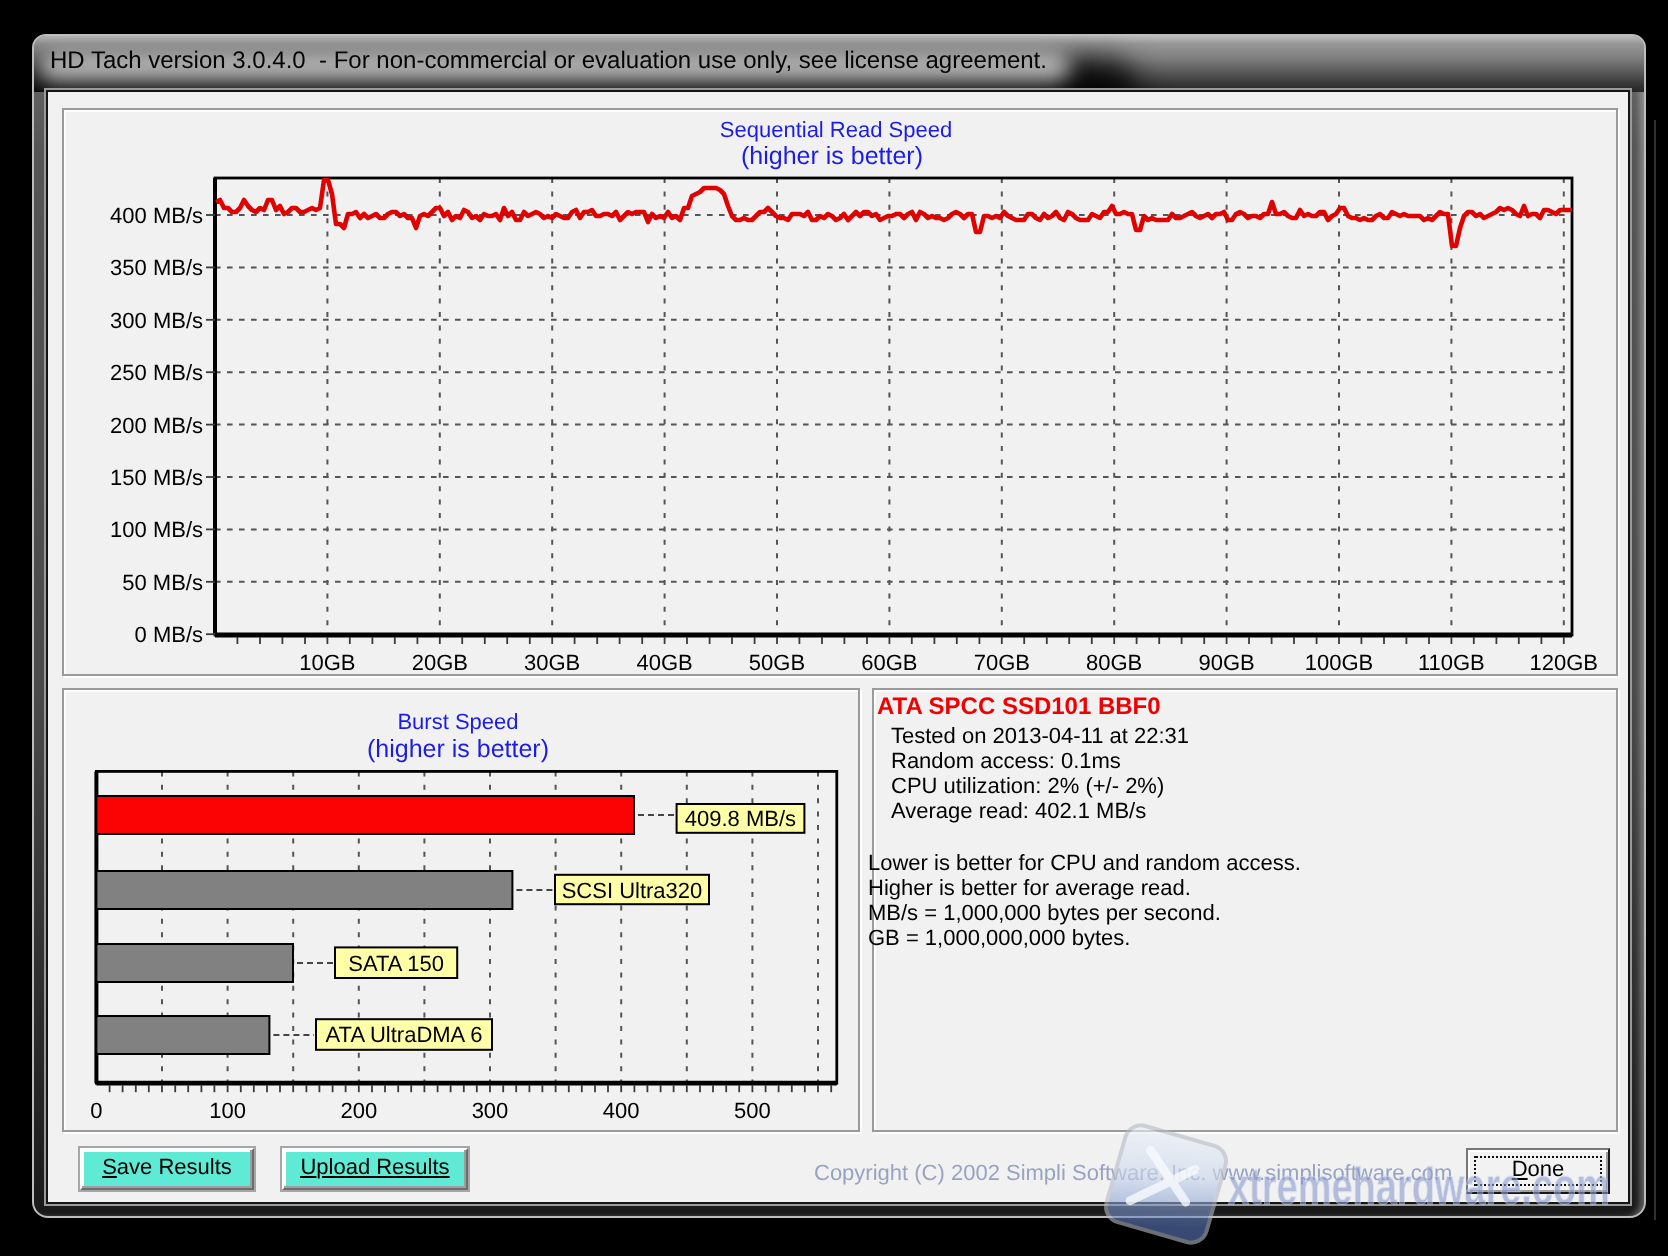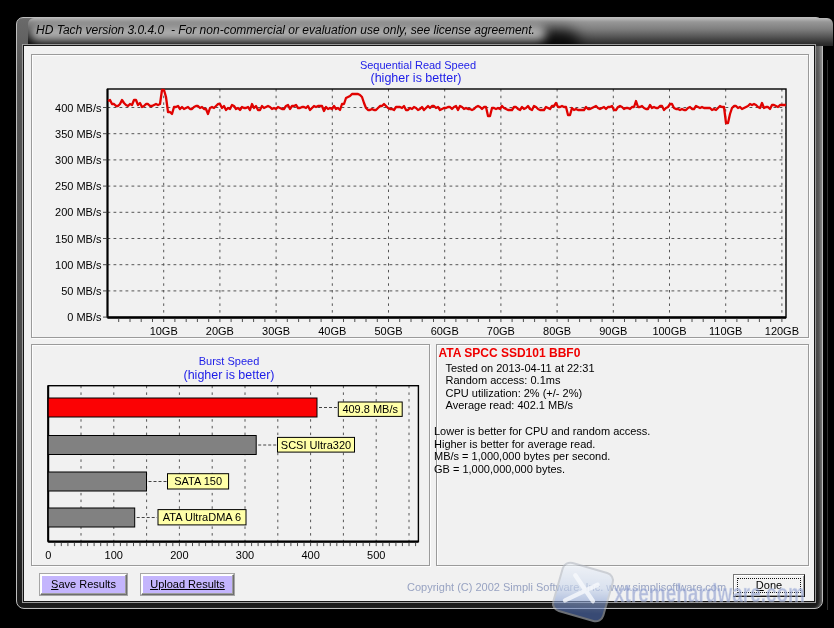--- a/index.html
+++ b/index.html
@@ -1,33 +1,33 @@
 <!DOCTYPE html>
 <html><head><meta charset="utf-8"><style>
 html,body{margin:0;padding:0;width:834px;height:628px;background:#000;overflow:hidden;
 font-family:"Liberation Sans",sans-serif;}
 #outerline{position:absolute;left:827px;top:60px;width:1px;height:550px;background:#303030;}
 #win{position:absolute;left:16px;top:17px;width:805px;height:590px;border:1px solid #bdbdbd;
 border-radius:7px 7px 8px 8px;background:linear-gradient(180deg,#6a6a6a 0%,#555 10%,#4a4a4a 55%,#2a2a2a 85%,#191919 100%);box-shadow:inset -3px 0 3px -1px rgba(255,255,255,0.32);}
-#title{position:absolute;left:11px;top:0;width:100%;height:28px;border-radius:6px 6px 0 0;
-background:linear-gradient(180deg,#bcbcbc 0%,#979797 14%,#7e7e7e 40%,#585858 65%,#303030 90%,#262626 100%);overflow:hidden;font-style:italic;}
+#title{position:absolute;left:0;top:0;width:100%;height:28px;border-radius:6px 6px 0 0;
+background:linear-gradient(180deg,#bcbcbc 0%,#979797 14%,#7e7e7e 40%,#585858 65%,#303030 90%,#262626 100%);overflow:hidden;}
 #tdark{position:absolute;left:-14px;top:11px;width:566px;height:34px;border-radius:17px;
 background:rgba(0,0,0,0.82);filter:blur(7px);}
 #glow{position:absolute;left:2px;top:7px;width:516px;height:16px;border-radius:8px;
 background:rgba(190,190,190,0.92);filter:blur(5px);}
 #ttext{position:absolute;left:8px;top:0;width:100%;height:28px;line-height:25px;
 font-size:12px;color:#050505;white-space:nowrap;}
 #content{position:absolute;left:6px;top:27px;width:790px;height:555px;background:#f1f1f1;
 border:1px solid #151515;outline:1px solid #9a9a9a;}
 .panel{position:absolute;background:#f1f1f1;border:1px solid #9b9b9b;
 box-shadow:1px 1px 0 #fdfdfd, inset 1px 1px 0 #fdfdfd;}
 #ptop{left:7px;top:8px;width:776px;height:282px;}
 #pbl{left:7px;top:298px;width:397px;height:220px;}
 #pbr{left:412px;top:298px;width:371px;height:220px;}
-.btn{position:absolute;height:19px;background:#c4b5fd;font-size:11px;color:#000;
+.btn{position:absolute;height:19px;background:#5eead4;font-size:11px;color:#000;
 text-align:center;line-height:18px;white-space:nowrap;border:1px solid;border-color:#fdfdfd #6e6e6e #6e6e6e #fdfdfd;
 box-shadow:inset -1px -1px 0 #9e9e9e, inset 1px 1px 0 #fff, 0 0 0 1px #a6a6a6;}
 #bdone{position:absolute;left:709px;top:528px;width:70px;height:21px;background:#f2f2f2;
 border:1px solid;border-color:#777 #181818 #181818 #777;box-shadow:inset 1px 1px 0 #fff, inset -1px -1px 0 #9e9e9e;
 font-size:11px;text-align:center;line-height:20px;}
 #bdone i{position:absolute;left:3px;top:3px;right:3px;bottom:3px;border:1px dotted #111;font-style:normal;}
 #copy{position:absolute;left:383px;top:535px;font-size:11px;color:#98a3c2;white-space:nowrap;}
 svg{position:absolute;left:0;top:0;}
 .gd{stroke:#555;stroke-width:1;stroke-dasharray:2.8 3.2;}
 .gv{stroke:#555;stroke-width:1;stroke-dasharray:2.5 4.2;}

